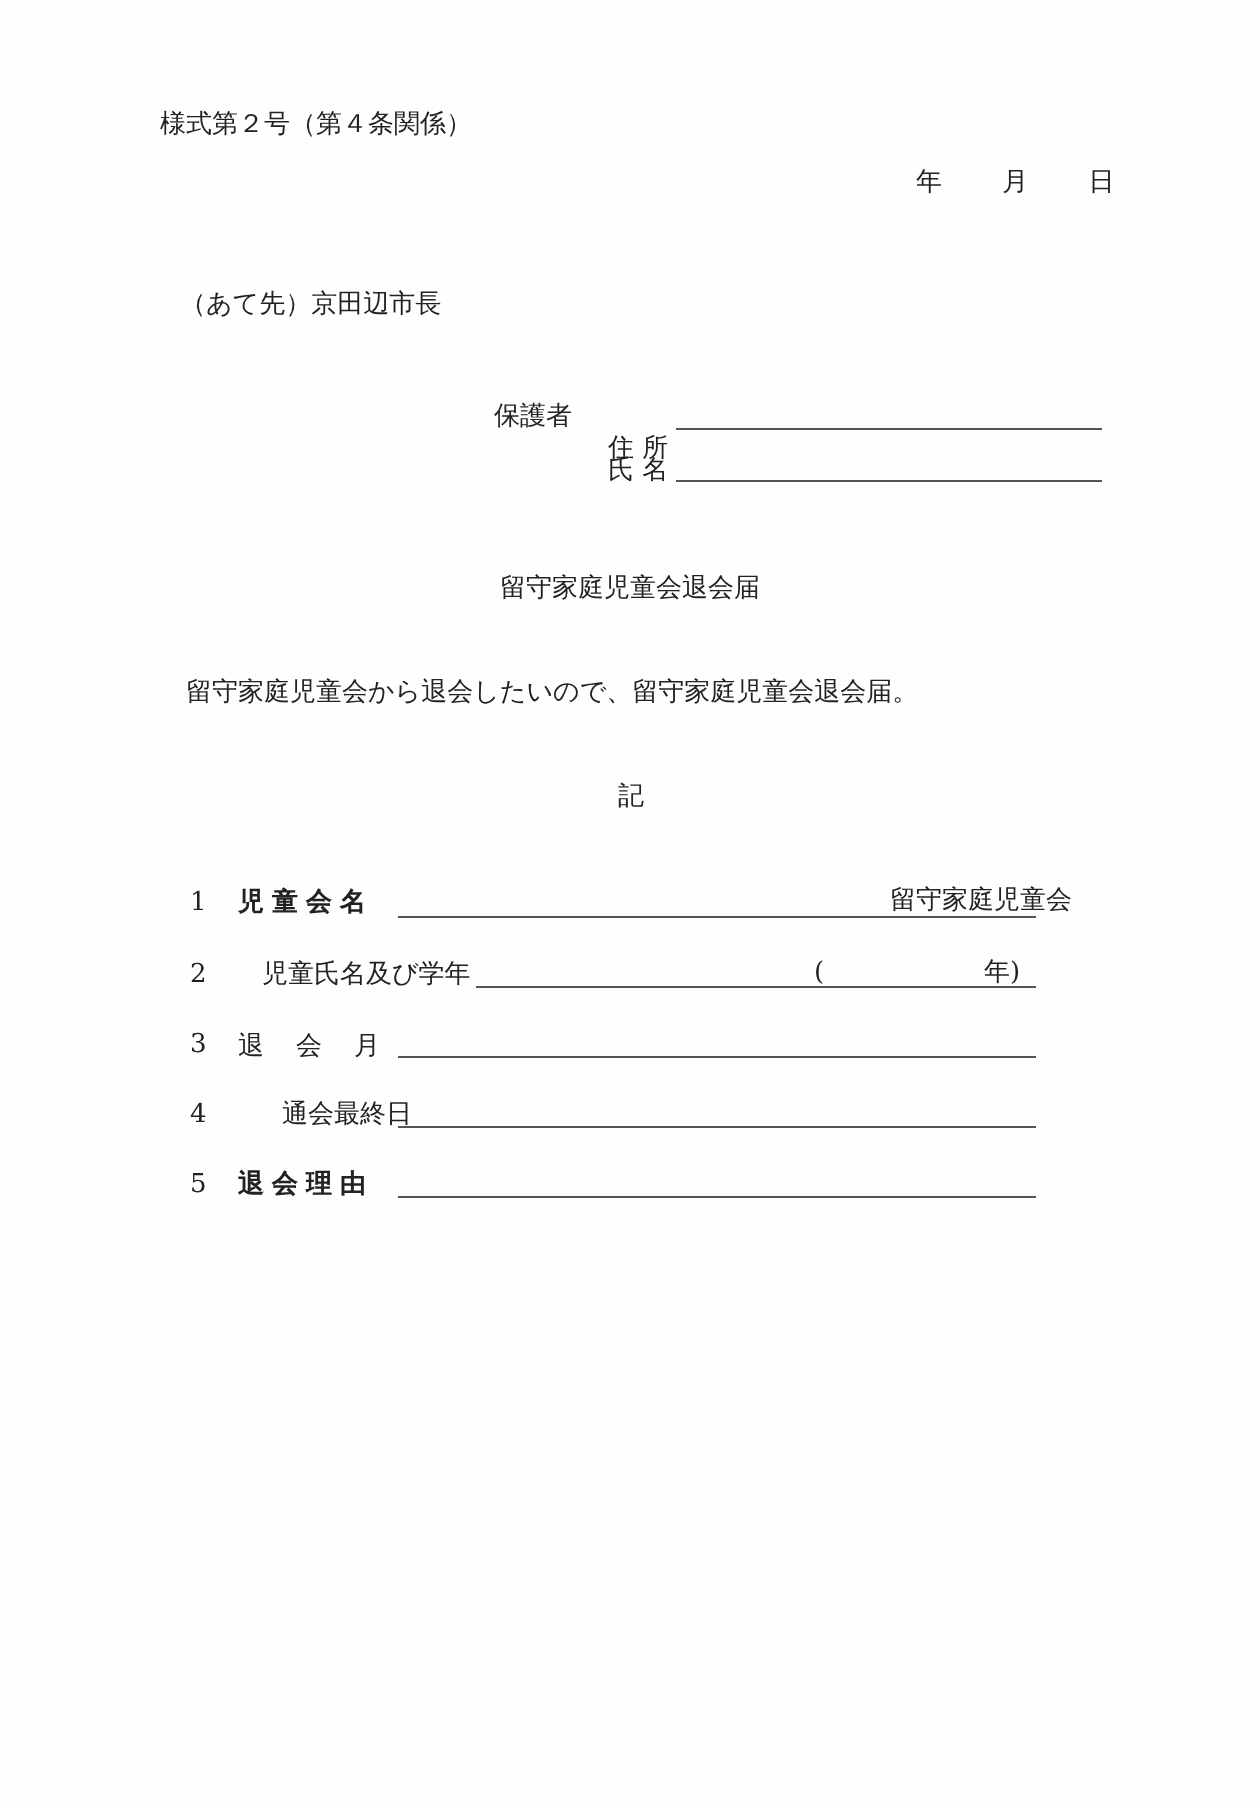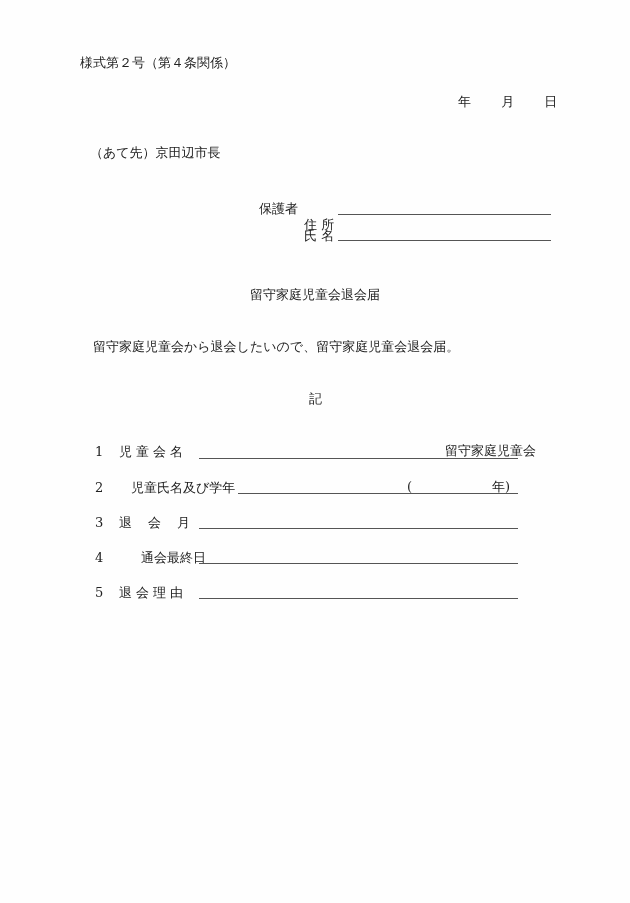--- a/index.html
+++ b/index.html
@@ -4,37 +4,37 @@
   <style>
     html, body { margin: 0; padding: 0; }
     body {
       width: 630px; height: 903px; background: #fefefe; position: relative;
       font-family: "DejaVu Serif", "Liberation Serif", serif; color: #222;
       font-size: 13px; overflow: hidden;
     }
     .abs { position: absolute; white-space: nowrap; line-height: 16px; }
     .line { position: absolute; height: 0; border-top: 1px solid #555; }
     .date span { display: inline-block; }
-    .spaced { letter-spacing: 4px; }
+    .spaced { letter-spacing: 4px; font-weight: bold; }
     .wide { letter-spacing: 16px; }
   </style>
 </head>
 <body>
 
 <div class="abs" style="left:80px; top:55px;">様式第２号（第４条関係）</div>
 
-<div class="abs date" style="left:458px; top:94px;">
+<div class="abs date" style="left:458px; top:84px;">
   <span>年</span>
   <span style="margin-left:26px;">月</span>
   <span style="margin-left:26px;">日</span>
 </div>
 
 <div class="abs" style="left:90px; top:145px;">（あて先）京田辺市長</div>
 
-<div class="abs" style="left:259px; top:201px;">保護者</div>
+<div class="abs" style="left:247px; top:201px;">保護者</div>
 <div class="abs" style="left:304px; top:191px;margin-top:26px;">住 所</div>
 <div class="line" style="left:338px; top:214px; width:213px;"></div>
 <div class="abs" style="left:304px; top:228px;">氏 名</div>
 <div class="line" style="left:338px; top:240px; width:213px;"></div>
 
 <div class="abs" style="left:250px; top:287px;">留守家庭児童会退会届</div>
 
 <div class="abs" style="left:93px; top:339px;">留守家庭児童会から退会したいので、留守家庭児童会退会届。</div>
 
 <div class="abs" style="left:309px; top:391px;">記</div>

